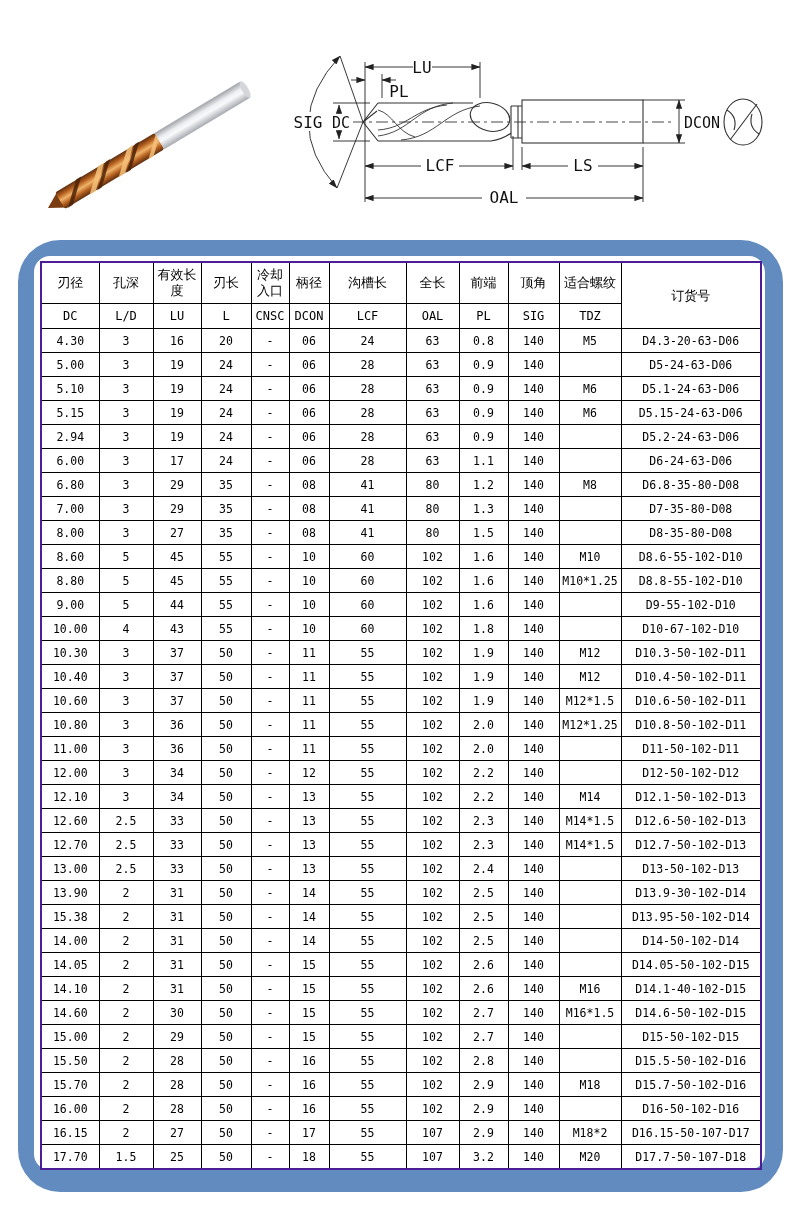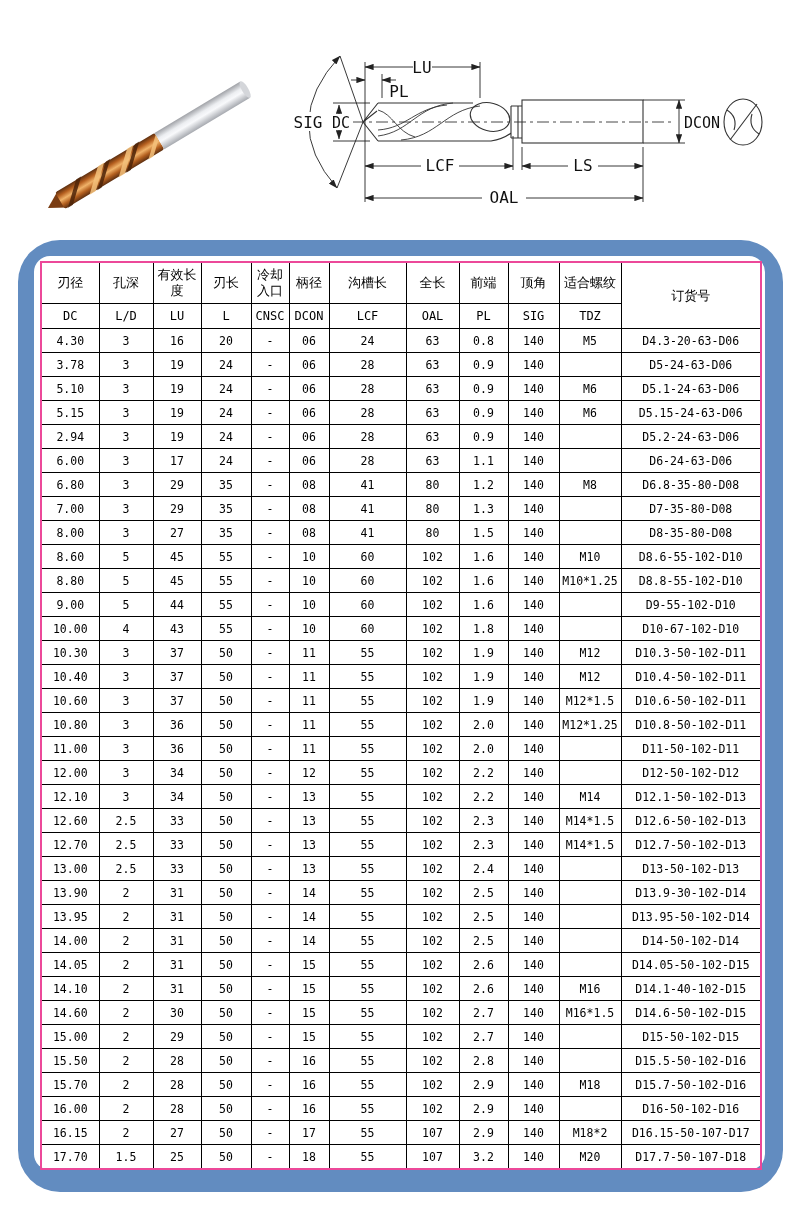--- a/index.html
+++ b/index.html
@@ -23,21 +23,21 @@
     background:var(--frame-blue); border-radius:42px;
   }
   .frame-inner {
     position:absolute; left:16px; top:16px; right:18px; bottom:22px;
     background:#fff; border-radius:16px;
   }
   
   table.spec {
     border-collapse:collapse; table-layout:fixed; width:720px;
     margin:5px 12px 0 6px;
-    border:2px solid #ec4899;
+    border:2px solid #4c1d95;
     font-family:"DejaVu Sans Mono","Liberation Mono",monospace;
     padding-left:16px;
   }
   table.spec th, table.spec td {
     border:1px solid #000; text-align:center; vertical-align:middle;
     padding:0; overflow:hidden;
   }
   th.cn {
     font-family:"DejaVu Sans","Liberation Sans",sans-serif;
     font-weight:normal; font-size:13px; height:40px;
@@ -214,21 +214,21 @@
             <td>-</td>
             <td>06</td>
             <td>24</td>
             <td>63</td>
             <td>0.8</td>
             <td>140</td>
             <td>M5</td>
             <td>D4.3-20-63-D06</td>
           </tr>
           <tr>
-            <td>3.78</td>
+            <td>5.00</td>
             <td>3</td>
             <td>19</td>
             <td>24</td>
             <td>-</td>
             <td>06</td>
             <td>28</td>
             <td>63</td>
             <td>0.9</td>
             <td>140</td>
             <td></td>
@@ -536,21 +536,21 @@
             <td>-</td>
             <td>14</td>
             <td>55</td>
             <td>102</td>
             <td>2.5</td>
             <td>140</td>
             <td></td>
             <td>D13.9-30-102-D14</td>
           </tr>
           <tr>
-            <td>13.95</td>
+            <td>15.38</td>
             <td>2</td>
             <td>31</td>
             <td>50</td>
             <td>-</td>
             <td>14</td>
             <td>55</td>
             <td>102</td>
             <td>2.5</td>
             <td>140</td>
             <td></td>

